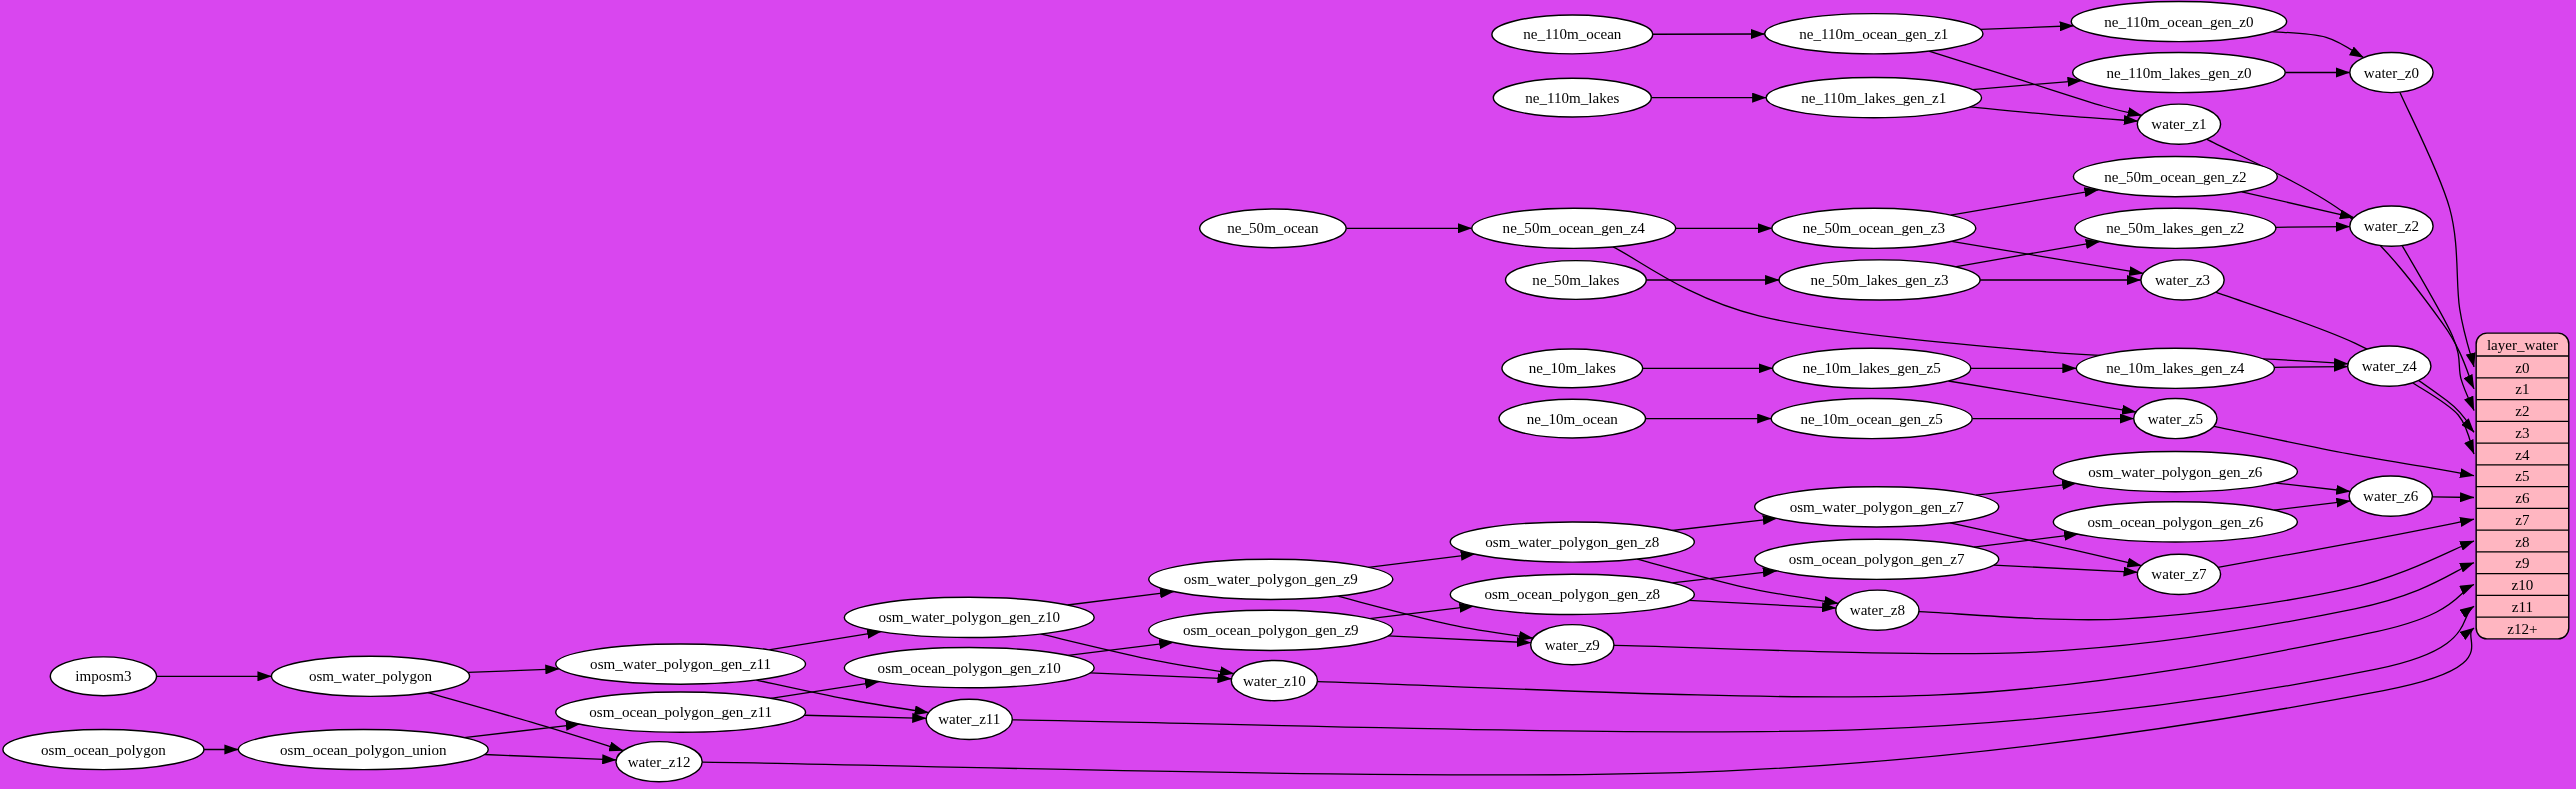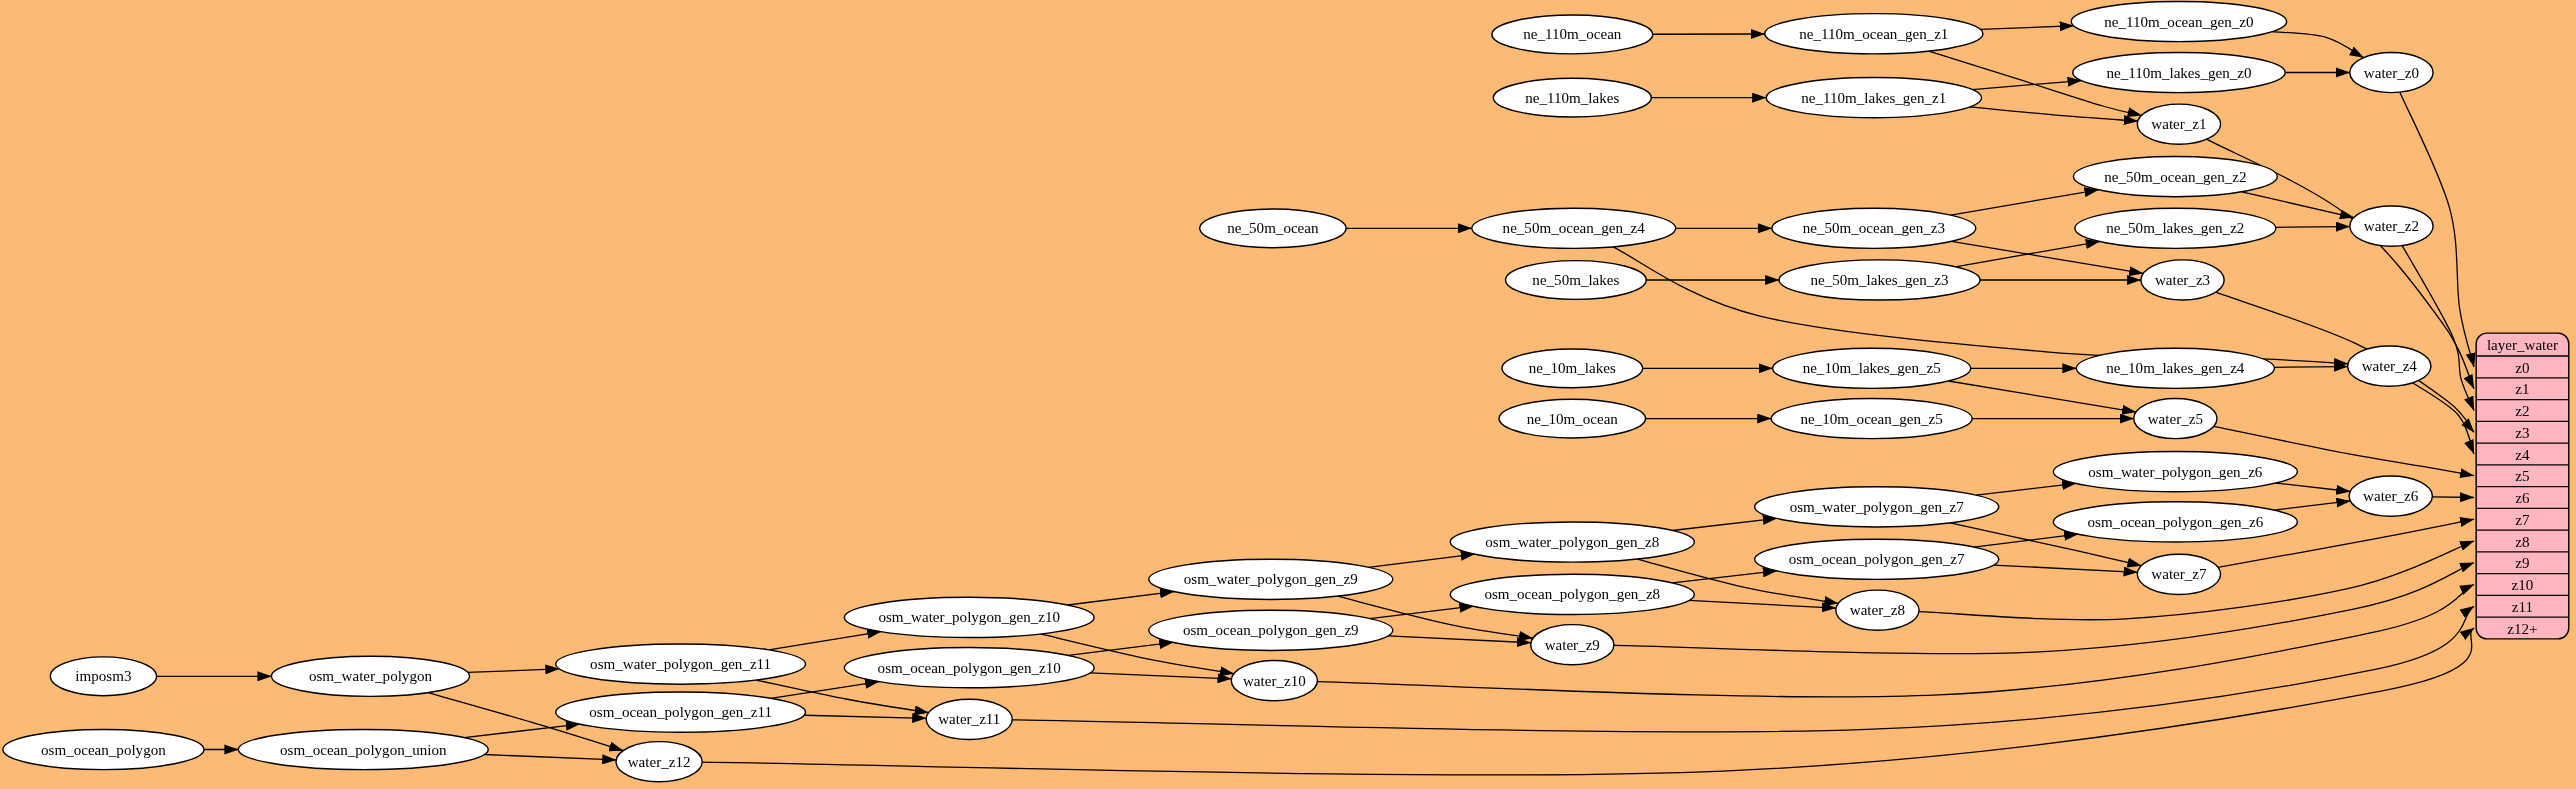--- a/index.html
+++ b/index.html
@@ -1,16 +1,16 @@
 <!DOCTYPE html>
 <html style="font-size:11.5px"><head>
 <meta charset="utf-8">
 <style>
   html, body { margin: 0; padding: 0; background: #ffffff; }
-  #stage { width: 2576px; height: 789px; position: relative; background: #fdba74; }
+  #stage { width: 2576px; height: 789px; position: relative; background: #d946ef; }
   svg text {
     font-family: "Liberation Serif", "DejaVu Serif", serif;
     fill: #000000;
   }
 </style>
 </head>
 <body>
 
 <div id="stage">
   <svg id="graph" width="2576" height="789" xmlns="http://www.w3.org/2000/svg" viewBox="0 0 3588 1099">

